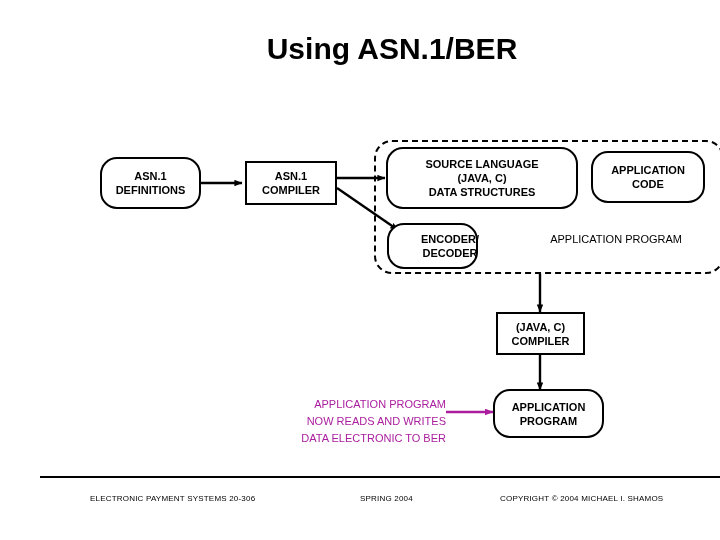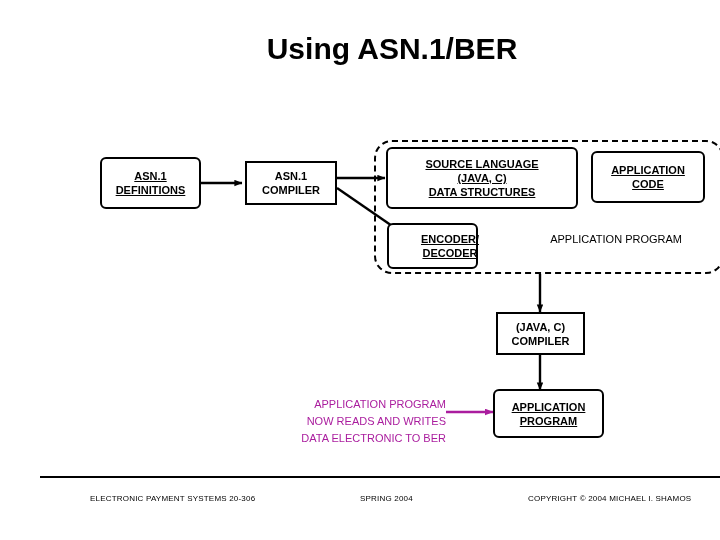--- a/index.html
+++ b/index.html
@@ -40,21 +40,21 @@
     display: flex;
     align-items: center;
     justify-content: center;
     text-align: center;
     font-size: 11px;
     font-weight: bold;
     line-height: 14px;
     color: #000000;
     z-index: 3;
   }
-  .node.rounded { border-radius: 6px; text-decoration: underline; }
+  .node.rounded { border-radius: 17px; }
   .node.sharp   { border-radius: 0; }
 
   
   .group-dashed {
     position: absolute;
     box-sizing: border-box;
     border: 2px dashed #000000;
     border-radius: 18px;
     background: transparent;
     z-index: 1;
@@ -94,21 +94,21 @@
     position: absolute;
     top: 494px;
     font-size: 8px;
     font-weight: normal;
     letter-spacing: 0.2px;
     color: #000000;
     white-space: nowrap;
   }
   #footer-course { left: 58px; }
   #footer-term   { left: 328px; }
-  #footer-copy   { left: 496px; }
+  #footer-copy   { left: 468px; }
 </style>
 </head>
 <body>
 
 <div id="slide">
 
   <div class="slide-title">Using ASN.1/BER</div>
 
   <div class="group-dashed" style="left:342px; top:140px; width:350px; height:134px;"></div>
 

